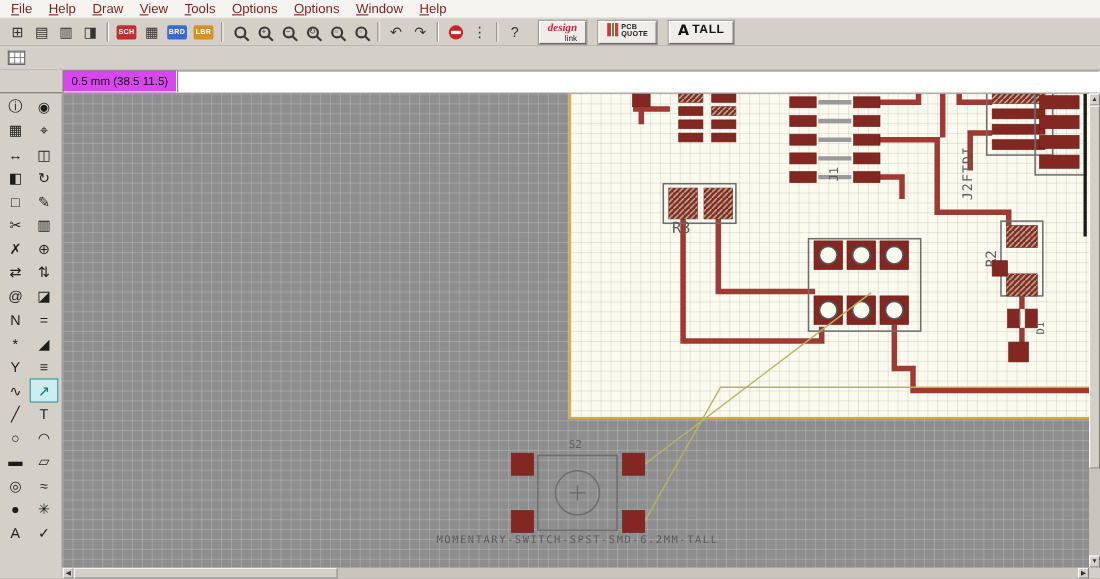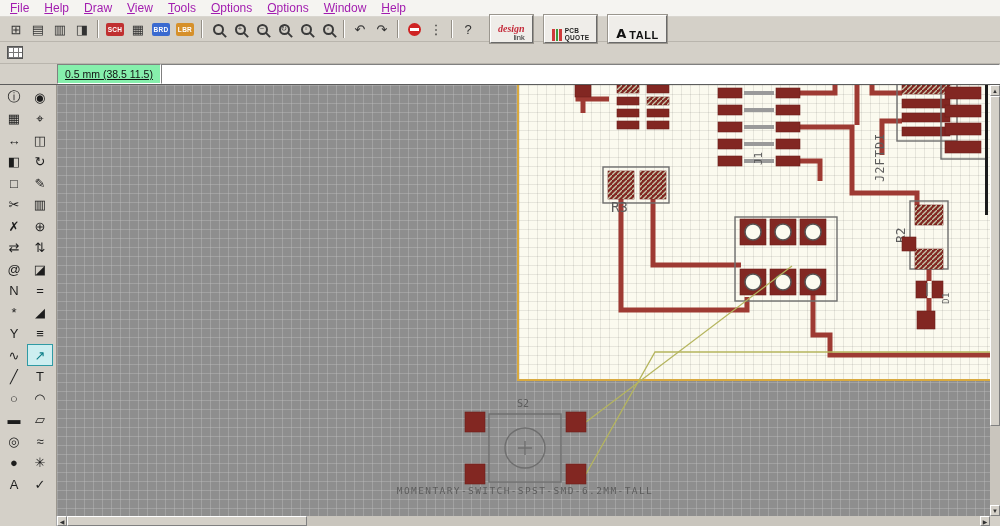--- a/index.html
+++ b/index.html
@@ -1,50 +1,50 @@
 <!DOCTYPE html>
 <html><head>
 <meta charset="utf-8">
 <style>
   *{margin:0;padding:0;box-sizing:border-box;}
   html,body{width:1000px;height:526px;overflow:hidden;}
   body{font-family:"Liberation Sans",sans-serif;background:#d4d0c8;position:relative;font-size:12px;color:#111;}
 
   
   .menubar{height:17px;background:#f5f4f1;display:flex;align-items:center;padding:0 3px;border-bottom:1px solid #d9d6d0;}
-  .menu-item{display:inline-block;padding:1px 8px 1px 7px;font-size:12px;color:#a21caf;cursor:default;}
+  .menu-item{display:inline-block;padding:1px 8px 1px 7px;font-size:12px;color:#7f1d1d;cursor:default;}
   .menu-item::first-letter{text-decoration:underline;}
 
   
   .toolbar{height:25px;background:#d4d0c8;display:flex;align-items:center;padding:0 5px;border-bottom:1px solid #b9b5ad;}
   .tbtn{min-width:20px;height:20px;display:flex;align-items:center;justify-content:center;font-size:13px;color:#333;margin:0 1px;cursor:default;}
   .tbtn.badge{min-width:18px;height:13px;font-size:6.5px;font-weight:bold;color:#fff;border-radius:2px;letter-spacing:.3px;display:flex;align-items:center;justify-content:center;margin:0 3px;}
   .tsep{width:2px;height:18px;border-left:1px solid #948f86;border-right:1px solid #fff;margin:0 4px;}
   .maglass{width:11px;height:11px;border:2px solid #3a3a3a;border-radius:50%;display:flex;align-items:center;justify-content:center;font-size:7.5px;line-height:1;color:#3a3a3a;position:relative;}
   .maglass::after{content:"";position:absolute;width:6px;height:2px;background:#3a3a3a;right:-5px;bottom:-3px;transform:rotate(45deg);}
   .stopsign{width:13px;height:13px;border-radius:50%;background:#cf2323;position:relative;display:inline-block;}
   .stopsign::after{content:"";position:absolute;left:2px;right:2px;top:5px;height:3px;background:#fff;}
-  .btn3d{border:1px solid;border-color:#fff #6a6a6a #6a6a6a #fff;box-shadow:0 0 0 1px #9a968e;background:#efede9;display:flex;align-items:flex-end;justify-content:center;gap:3px;padding:1px 7px;height:28px;margin-left:11px;cursor:default;}
+  .btn3d{border:1px solid;border-color:#fff #6a6a6a #6a6a6a #fff;box-shadow:0 0 0 1px #9a968e;background:#efede9;display:flex;align-items:flex-start;justify-content:center;gap:3px;padding:1px 7px;height:21px;margin-left:11px;cursor:default;}
   .dl-col{display:flex;flex-direction:column;align-items:flex-end;line-height:1;}
   .design-word{color:#c42a3a;font-style:italic;font-weight:bold;font-size:10px;font-family:"Liberation Serif",serif;}
   .link-word{font-size:7.5px;color:#222;}
   .pq-icon{width:10px;height:12px;background:linear-gradient(90deg,#cf3a3a 0 3px,#efede9 3px 4px,#3a9a3a 4px 6px,#efede9 6px 7px,#cf3a3a 7px 10px);}
   .pq-col{display:flex;flex-direction:column;line-height:1.1;}
   .pq-line{font-size:6.5px;font-weight:bold;color:#222;letter-spacing:.3px;}
   .make-logo{font-weight:bold;font-size:13px;color:#111;font-family:"DejaVu Sans",sans-serif;}
   .make-label{font-size:11px;font-weight:bold;color:#111;letter-spacing:.5px;}
 
   
   .toolbar2{height:22px;background:#d4d0c8;display:flex;align-items:center;padding:0 4px;border-bottom:1px solid #b9b5ad;}
   .gridicon{width:16px;height:13px;border:1px solid #555;background-color:#fff;background-image:linear-gradient(#777 1px,transparent 1px),linear-gradient(90deg,#777 1px,transparent 1px);background-size:5px 5px;display:inline-block;}
 
   
   .topbar{height:21px;display:flex;align-items:stretch;background:#d4d0c8;border-bottom:1px solid #5c5c5c;}
   .topbar-spacer{width:57px;}
-  .coordbox{border:1px solid;border-color:#808080 #fff #fff #808080;background:#86efac;font-size:10.5px;padding:0 7px;display:flex;align-items:center;white-space:nowrap;color:#111;text-decoration:underline;}
+  .coordbox{border:1px solid;border-color:#808080 #fff #fff #808080;background:#d946ef;font-size:10.5px;padding:0 7px;display:flex;align-items:center;white-space:nowrap;color:#111;}
   .cmdinput{flex:1;border:1px solid;border-color:#808080 #fff #fff #808080;background:#fff;font-size:11px;padding:0 4px;font-family:"DejaVu Sans Mono",monospace;outline:none;}
 
   
   .main{display:flex;height:431px;}
   .palette{width:57px;background:#d4d0c8;display:grid;grid-template-columns:26px 26px;grid-auto-rows:21.5px;justify-content:center;align-content:start;padding-top:2px;border-right:1px solid #9a968e;}
   .ptool{display:flex;align-items:center;justify-content:center;font-size:13px;color:#1d1d1d;width:24px;height:20px;cursor:default;}
   .ptool.selected{background:#cdeef0;outline:1.5px solid #2f9aa4;color:#0a7c86;}
 
   .canvas{position:relative;width:933px;height:431px;background-color:#8e8e8e;background-image:linear-gradient(rgba(205,205,205,.32) 1px,transparent 1px),linear-gradient(90deg,rgba(205,205,205,.32) 1px,transparent 1px);background-size:9px 9px;overflow:hidden;}
   .boardarea{position:absolute;left:460px;top:0;width:473px;height:296px;background-color:#fbfaef;background-image:linear-gradient(rgba(110,110,110,.15) 1px,transparent 1px),linear-gradient(90deg,rgba(110,110,110,.15) 1px,transparent 1px);background-size:9px 9px;border-left:2px solid #d8a93f;border-bottom:2px solid #d8a93f;}

